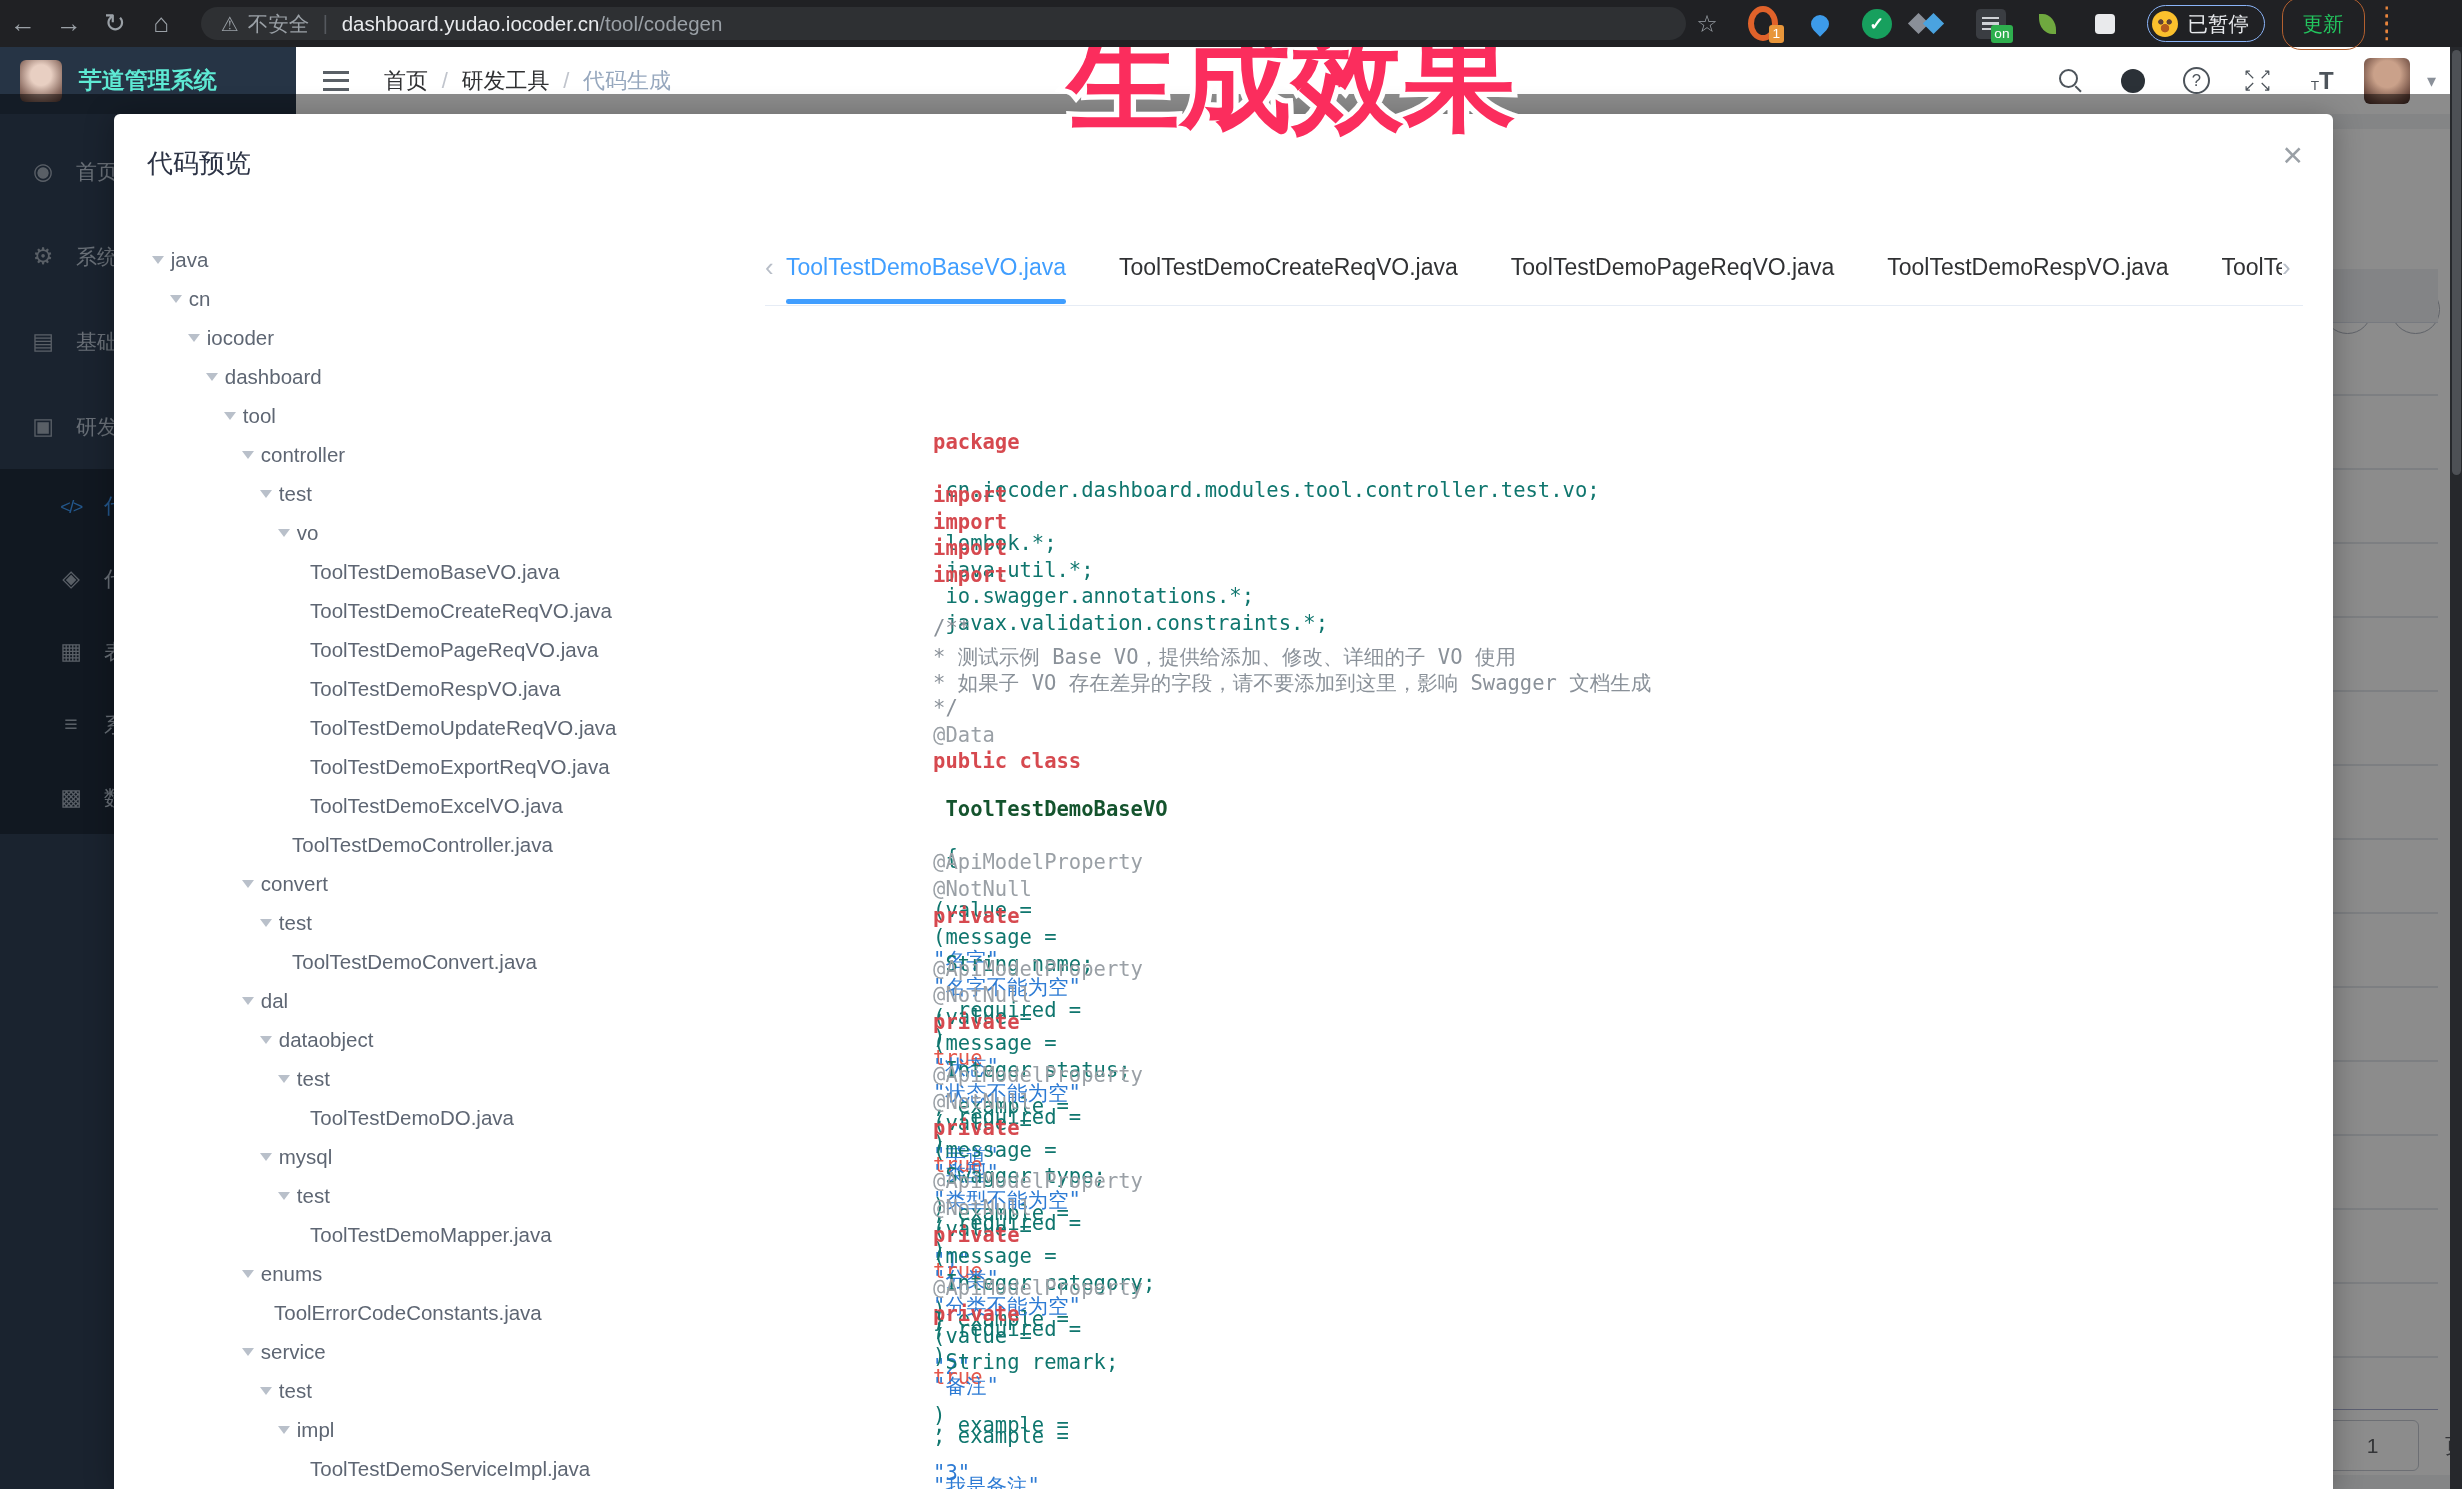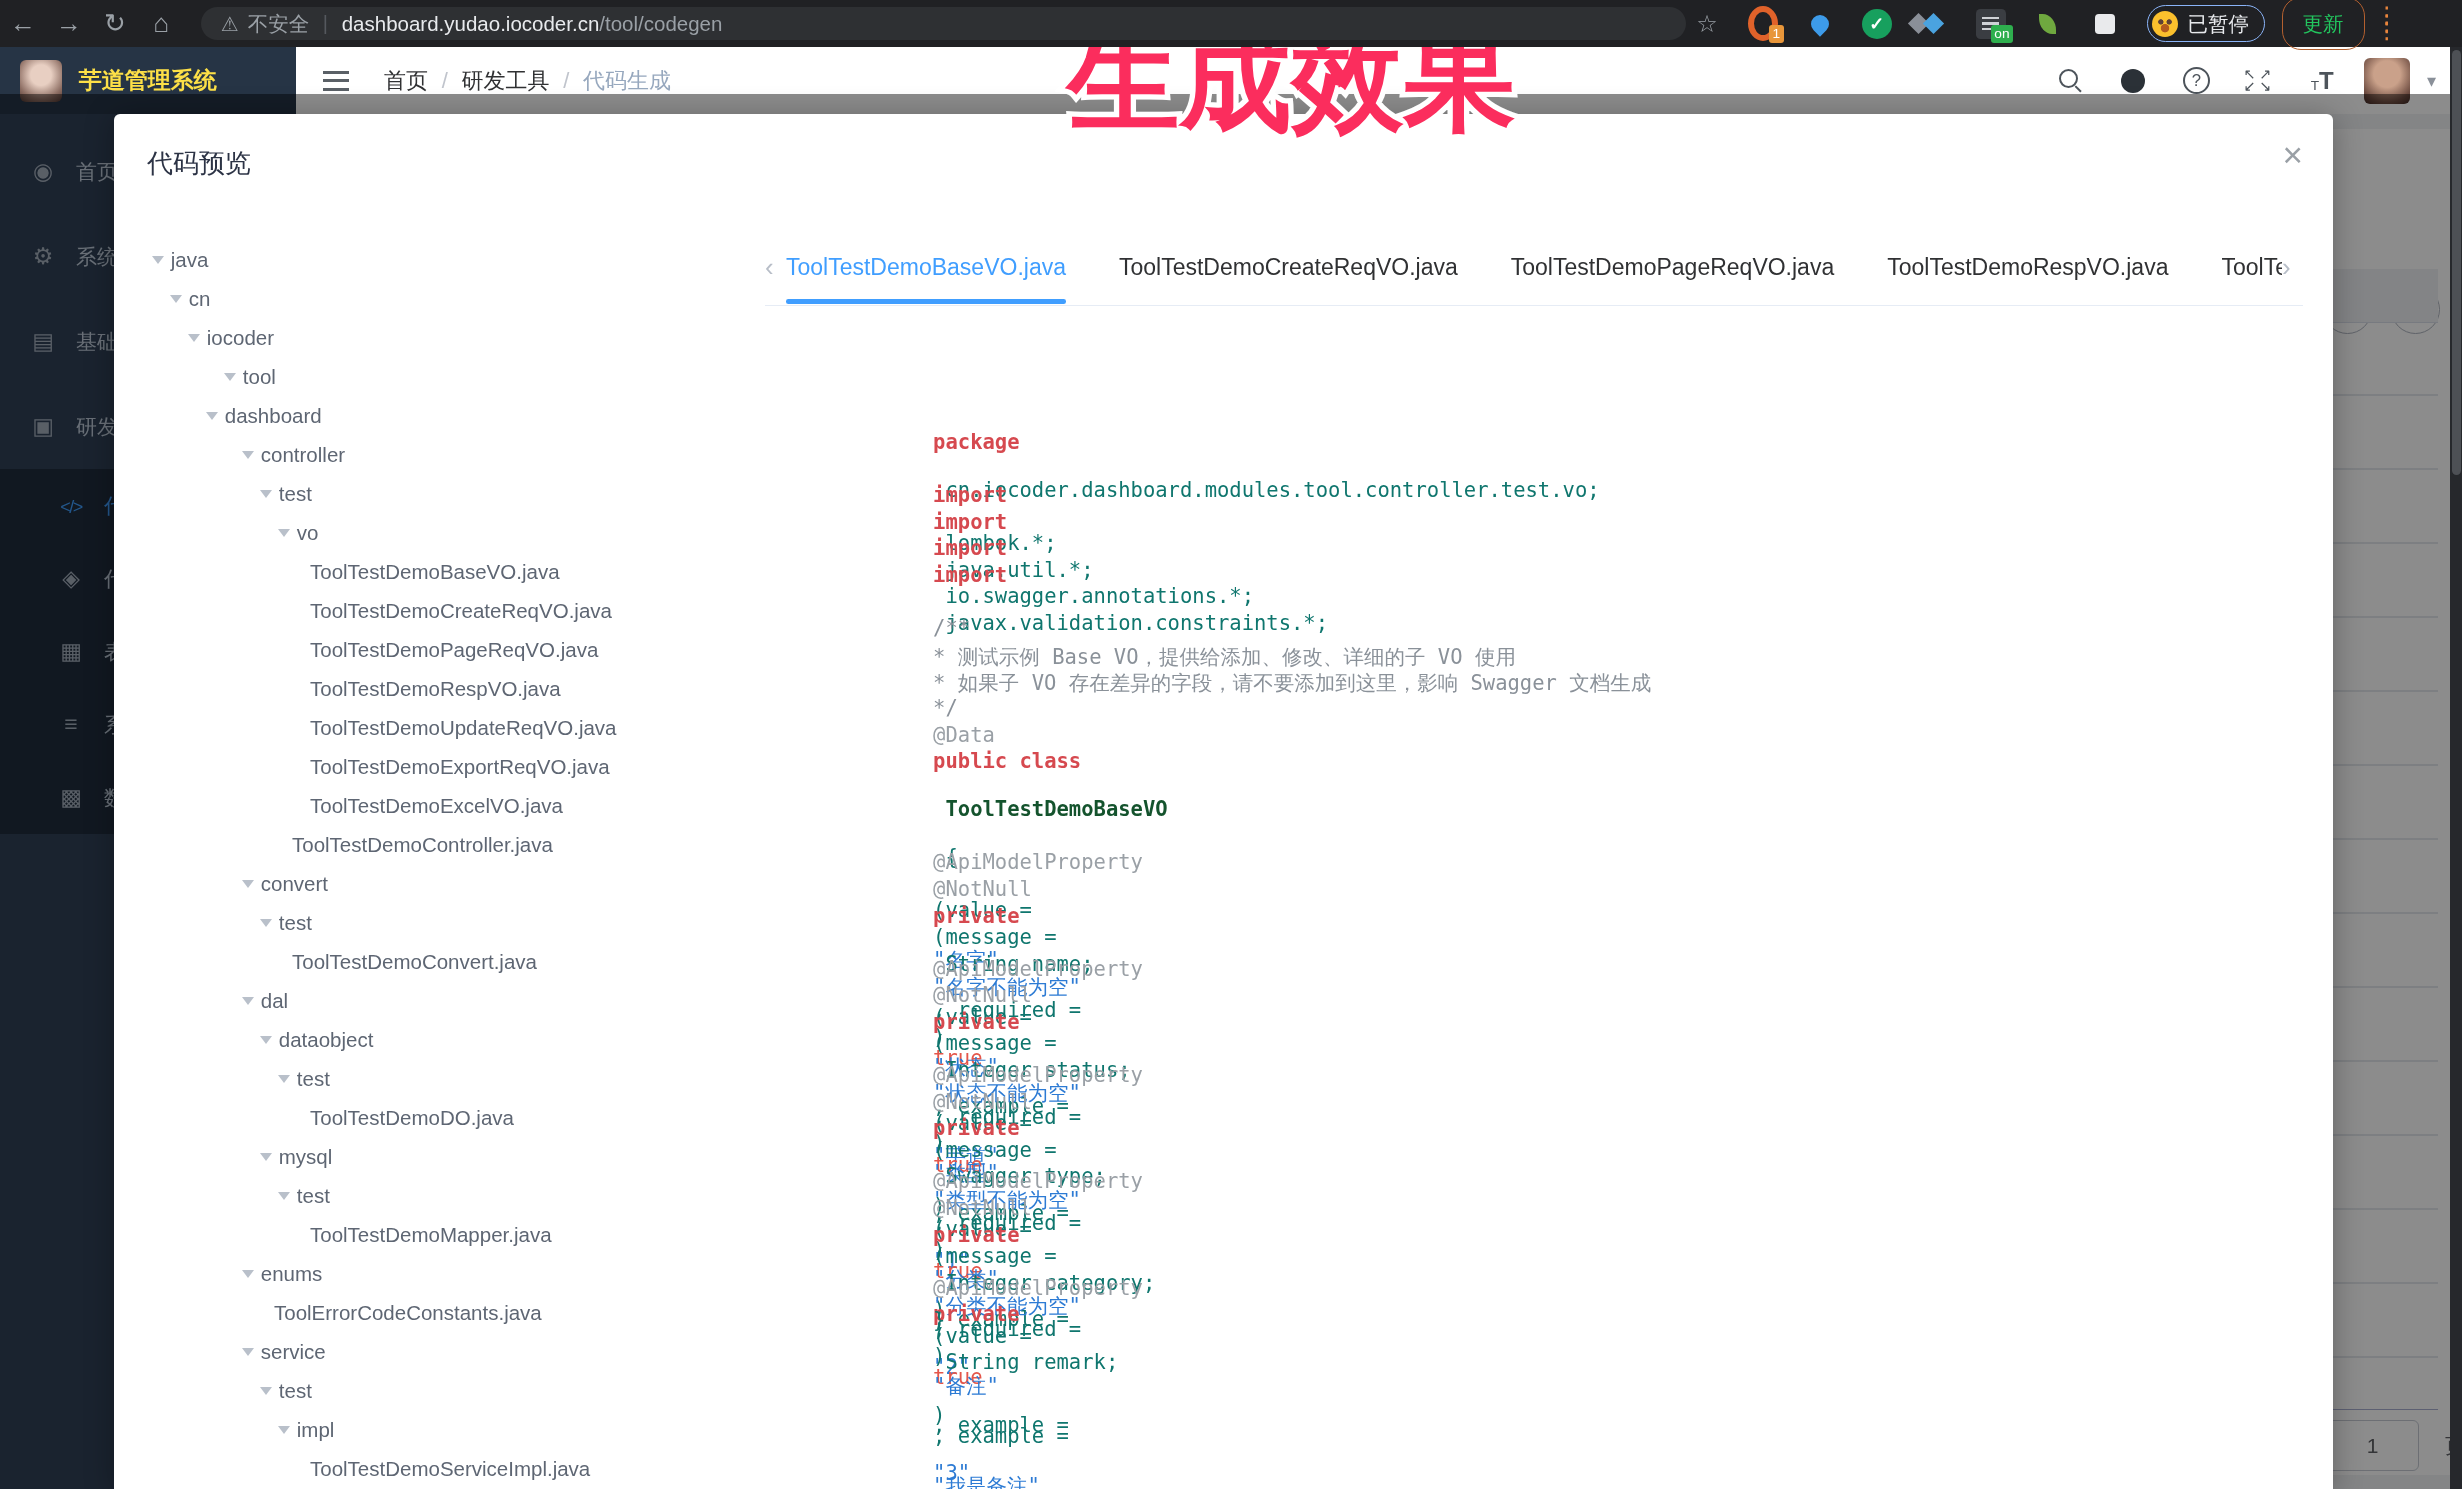--- a/index.html
+++ b/index.html
@@ -30,21 +30,21 @@
   .ext-puzzle::before{content:"";width:20px;height:20px;background:#e9eaec;border-radius:3.8px;}
   .paused-pill{margin-left:27px;height:35px;border:1.5px solid #8ab4f8;border-radius:19px;display:flex;align-items:center;padding:0 15px 0 4.6px;gap:9px;color:#e8eaed;font-size:20.5px;}
   .face{width:26px;height:26px;border-radius:50%;background:radial-gradient(circle at 34% 42%,#5d4037 2.3px,transparent 3px),radial-gradient(circle at 66% 42%,#5d4037 2.3px,transparent 3px),radial-gradient(circle at 50% 66%,#b35b1e 3.8px,transparent 4.6px),#fbc02d;}
   .update-btn{margin-left:16.7px;height:35px;border:1.5px solid #b3602f;border-radius:19px;display:flex;align-items:center;padding:8px 20px;color:#22c55e;font-size:20.5px;}
   .kebab{margin:0 13.7px 0 10.6px;color:#e8853d;font-size:23px;letter-spacing:0;line-height:7.6px;text-align:center;}
   
   .app{position:absolute;left:0;top:47px;right:0;bottom:0;}
   .sidebar{position:absolute;left:0;top:0;width:296px;height:100%;background:#304156;z-index:1;}
   .logo-bar{height:67px;background:#263445;display:flex;align-items:center;padding:0 0 0 20px;}
   .logo-avatar{width:42px;height:42px;border-radius:6px;background:radial-gradient(circle at 50% 36%,#e8cfc2 30%,#8d6e63 70%,#4e342e);}
-  .logo-title{color:#fde047;font-size:23px;font-weight:bold;margin-left:16.7px;white-space:nowrap;}
+  .logo-title{color:#5eead4;font-size:23px;font-weight:bold;margin-left:16.7px;white-space:nowrap;}
   .menu{padding-top:15px;}
   .menu-item{height:85px;display:flex;align-items:center;color:#bfcbd9;font-size:21px;padding-left:30px;gap:20px;white-space:nowrap;}
   .menu-item .mico{width:26px;font-size:23px;color:#a3adbb;text-align:center;}
   .submenu{background:#1f2d3d;}
   .submenu .menu-item{height:73px;padding-left:58px;}
   .menu-item.active{color:#409eff;}
   .menu-item.active .mico{color:#409eff;}
   .dashboard-icon::before{content:"◉";}
   .gear-icon::before{content:"⚙";}
   .monitor-icon::before{content:"▤";}
@@ -306,28 +306,28 @@
         <div class="tree-row d" style="--l: 1;">
           <span class="caret"></span>
           <span>cn</span>
         </div>
 
         <div class="tree-row d" style="--l: 2;">
           <span class="caret"></span>
           <span>iocoder</span>
         </div>
 
+        <div class="tree-row d" style="--l: 3;">
+          <span class="caret"></span>
+          <span>dashboard</span>
+        </div>
+
         <div class="tree-row d" style="--l: 4;">
           <span class="caret"></span>
           <span>tool</span>
-        </div>
-
-        <div class="tree-row d" style="--l: 3;">
-          <span class="caret"></span>
-          <span>dashboard</span>
         </div>
 
         <div class="tree-row d" style="--l: 5;">
           <span class="caret"></span>
           <span>controller</span>
         </div>
 
         <div class="tree-row d" style="--l: 6;">
           <span class="caret"></span>
           <span>test</span>

